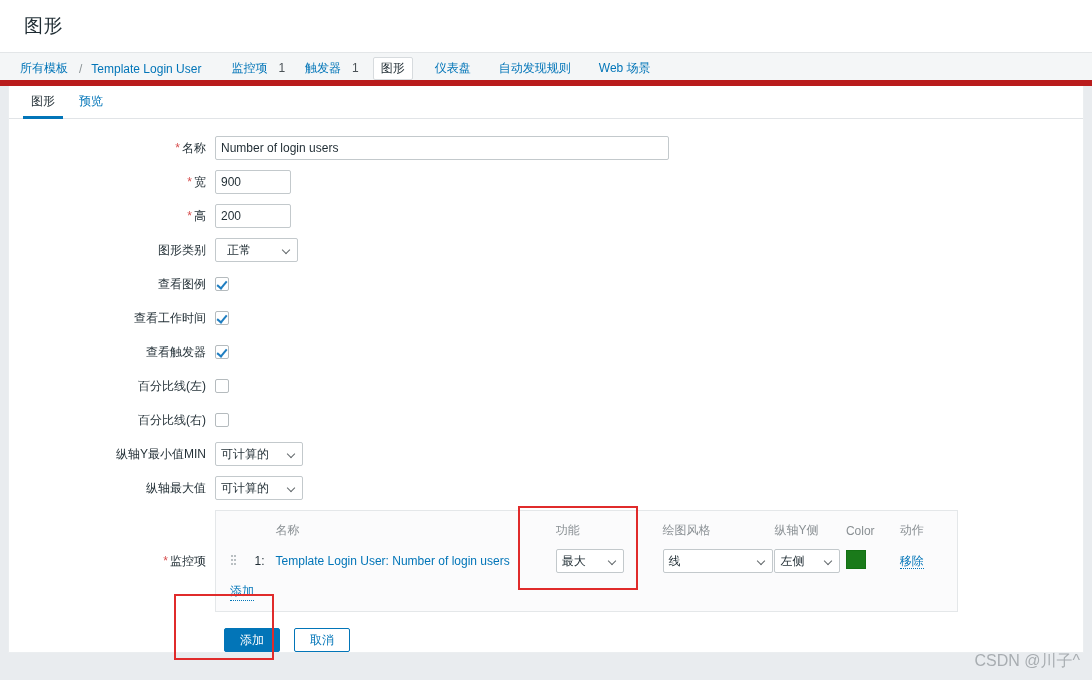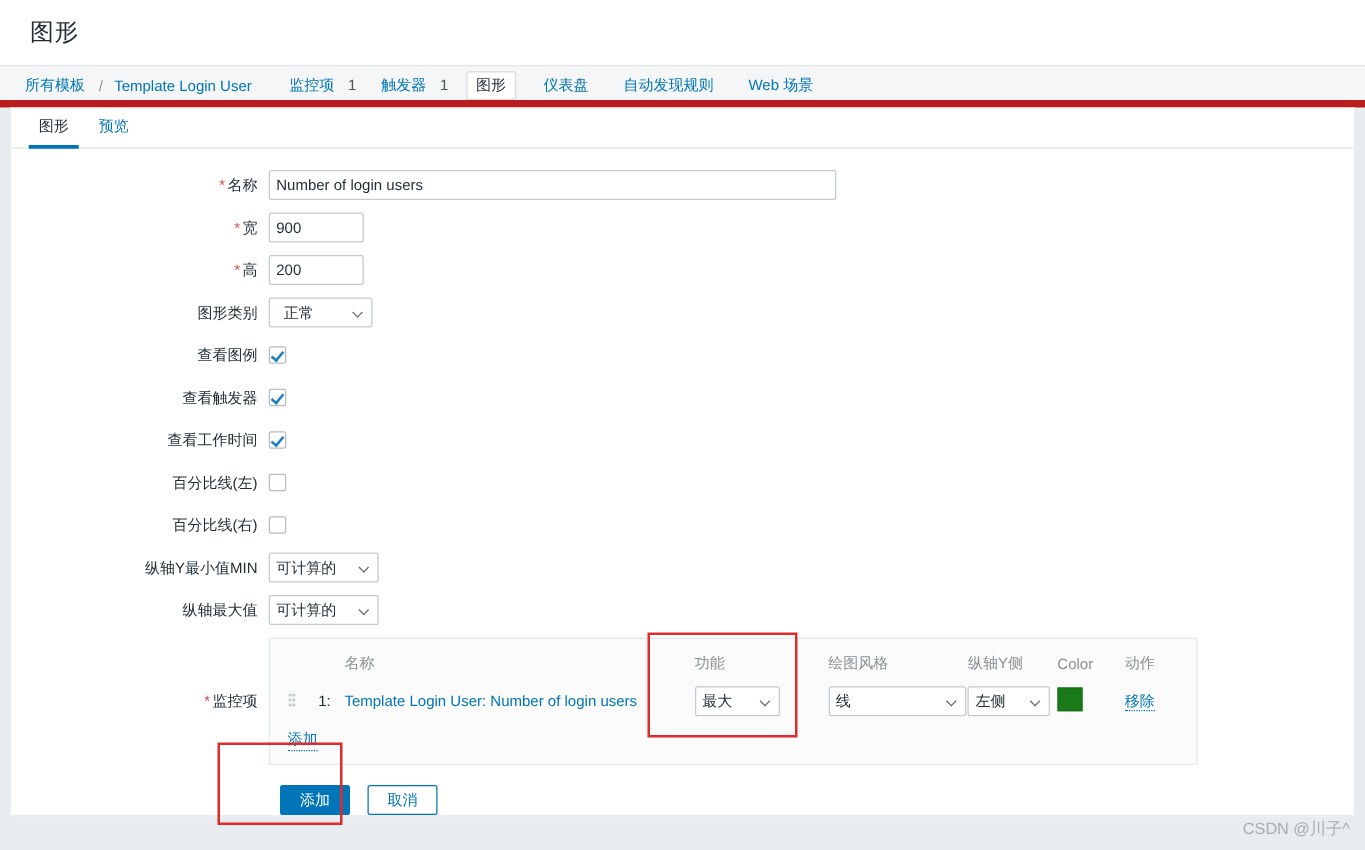--- a/index.html
+++ b/index.html
@@ -336,21 +336,21 @@
     z-index: 40;
   }
   #annot-func { left: 518px; top: 506px; width: 116px; height: 80px; }
   #annot-add  { left: 174px; top: 594px; width: 96px; height: 62px; }
 
   
   .watermark {
     position: absolute;
     right: 12px;
     bottom: 8px;
-    font-size: 13px;
+    font-size: 16px;
     color: #a8adb1;
     white-space: nowrap;
   }
 </style>
 </head>
 <body>
 
 <div class="page-title-bar">
   <div class="page-title">图形</div>
 </div>
@@ -429,28 +429,28 @@
     </div>
 
     <div class="frow">
       <div class="flabel">查看图例</div>
       <div class="fctl">
         <span class="cbox on"></span>
       </div>
     </div>
 
     <div class="frow">
+      <div class="flabel">查看工作时间</div>
+      <div class="fctl">
+        <span class="cbox on"></span>
+      </div>
+    </div>
+
+    <div class="frow">
       <div class="flabel">查看触发器</div>
-      <div class="fctl">
-        <span class="cbox on"></span>
-      </div>
-    </div>
-
-    <div class="frow">
-      <div class="flabel">查看工作时间</div>
       <div class="fctl">
         <span class="cbox on"></span>
       </div>
     </div>
 
     <div class="frow">
       <div class="flabel">百分比线(左)</div>
       <div class="fctl">
         <span class="cbox"></span>
       </div>

